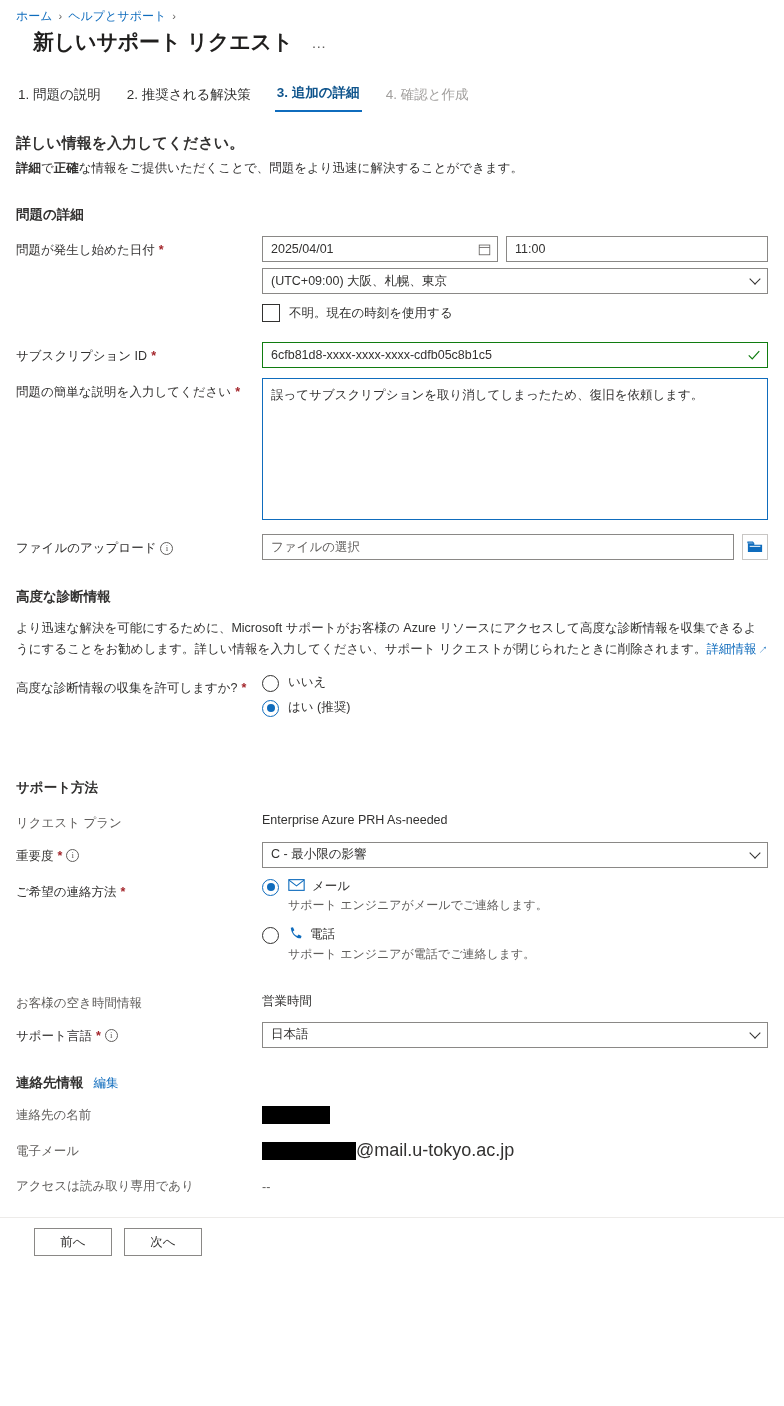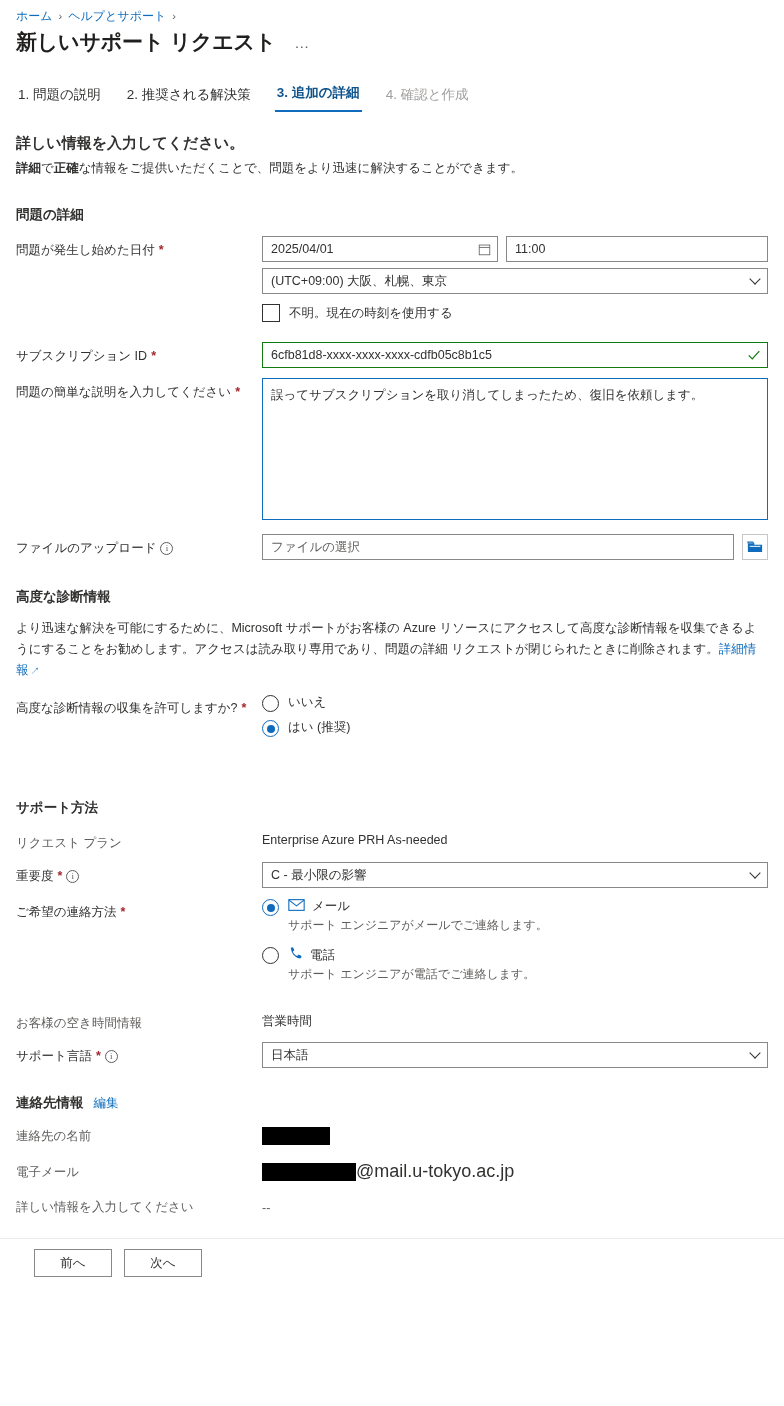--- a/index.html
+++ b/index.html
@@ -33,20 +33,21 @@
     display: flex;
     align-items: center;
     gap: 14px;
     padding: 2px 0 14px 0;
   }
   .page-title {
     font-size: 21px;
     font-weight: 600;
     letter-spacing: -0.2px;
     color: #201f1e;
+    margin-left: 17px;
   }
   .ellipsis-btn {
     color: #605e5c;
     font-size: 15px;
     line-height: 1;
     padding: 2px 4px;
     cursor: pointer;
     letter-spacing: 1px;
   }
 
@@ -432,21 +433,21 @@
             <rect x="3" y="6.2" width="12" height="1.1" fill="#ffffff"></rect>
           </svg>
         </div>
       </div>
     </div>
   </div>
 
   <div class="section-head">高度な診断情報</div>
 
   <div class="para">
-    <span>より迅速な解決を可能にするために、Microsoft サポートがお客様の Azure リソースにアクセスして高度な診断情報を収集できるようにすることをお勧めします。アクセスは読み取り専用であり、問題の詳細 リクエストが閉じられたときに削除されます。</span><a class="link" href="#">詳細情報</a><span class="ext-ico link">↗</span>
+    <span>より迅速な解決を可能にするために、Microsoft サポートがお客様の Azure リソースにアクセスして高度な診断情報を収集できるようにすることをお勧めします。詳しい情報を入力してください、サポート リクエストが閉じられたときに削除されます。</span><a class="link" href="#">詳細情報</a><span class="ext-ico link">↗</span>
   </div>
 
   <div class="row">
     <div class="label">
       <span>高度な診断情報の収集を許可しますか?</span>
         <span class="req">*</span>
     </div>
     <div class="field">
       <div class="radio-group">
         <div class="radio-line">
@@ -572,21 +573,21 @@
       <span>電子メール</span>
     </div>
     <div class="field" style="display:flex;align-items:center;">
       <span class="redact w2"></span>
       <span style="font-size:18px;">@mail.u-tokyo.ac.jp</span>
     </div>
   </div>
 
   <div class="crow">
     <div class="label grey">
-      <span>詳しい情報を入力してください</span>
+      <span>アクセスは読み取り専用であり</span>
     </div>
     <div class="field">
       <span style="font-size:12.5px;color:#605e5c;">--</span>
     </div>
   </div>
 
 </div>
 
 <div class="footer">
   <button class="btn">前へ</button>

